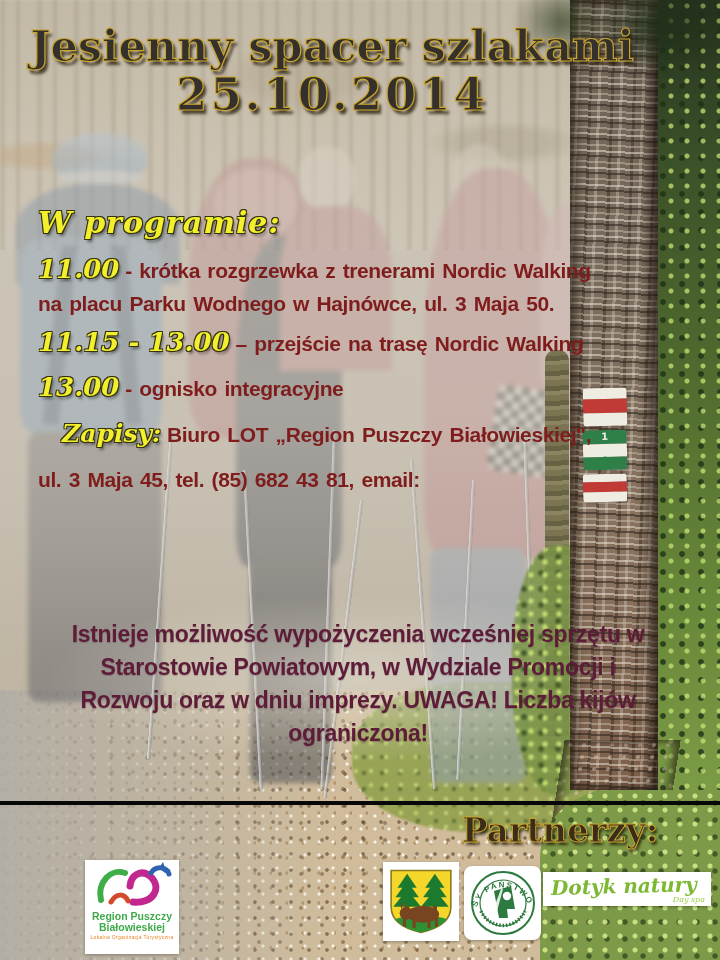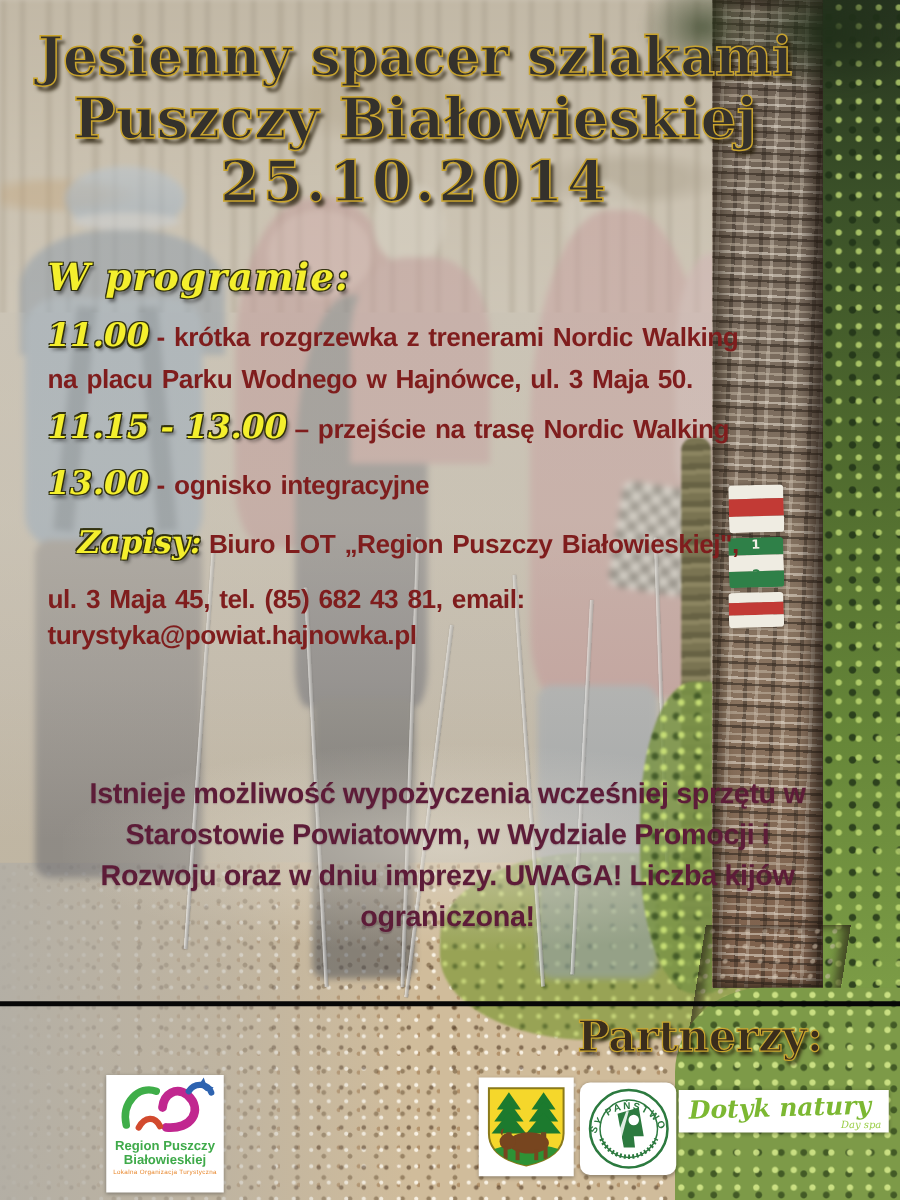--- a/index.html
+++ b/index.html
@@ -248,21 +248,20 @@
     <div class="mdigit d2">2</div>
   </div>
   <div class="abs marker m3">
     <div class="band white" style="height:8px;"></div>
     <div class="band red" style="height:10px;"></div>
     <div class="band white" style="height:10px;"></div>
   </div>
 
   <div class="abs title">
     <div class="t1">Jesienny spacer szlakami</div>
-    <div class="t2">Puszczy Białowieskiej</div>
     <div class="t3">25.10.2014</div>
   </div>
 
   <div class="abs ydeco h-program">W programie:</div>
 
   <div class="abs row r1a">
     <span class="ydeco">11.00</span>
     <span class="black-b">- krótka rozgrzewka z trenerami Nordic Walking</span>
   </div>
   <div class="abs row r1b black-b">na placu Parku Wodnego  w Hajnówce, ul. 3 Maja 50.</div>
@@ -275,21 +274,20 @@
   <div class="abs row r3">
     <span class="ydeco">13.00</span>
     <span class="black-b">- ognisko integracyjne</span>
   </div>
 
   <div class="abs row r4">
     <span class="ydeco" style="font-size:25px;margin-left:24px;">Zapisy:</span>
     <span class="black-b">Biuro LOT „Region Puszczy Białowieskiej",</span>
   </div>
   <div class="abs row r5 black-b">ul. 3 Maja 45, tel. (85) 682 43 81, email:</div>
-  <div class="abs row r6 black-b">turystyka@powiat.hajnowka.pl</div>
 
 
   <div class="abs notice">
     <div>Istnieje możliwość wypożyczenia wcześniej sprzętu w</div>
     <div>Starostowie Powiatowym, w Wydziale Promocji i</div>
     <div>Rozwoju oraz w dniu imprezy. UWAGA! Liczba kijów</div>
     <div>ograniczona!</div>
   </div>
 
   <div class="abs divider"></div>

